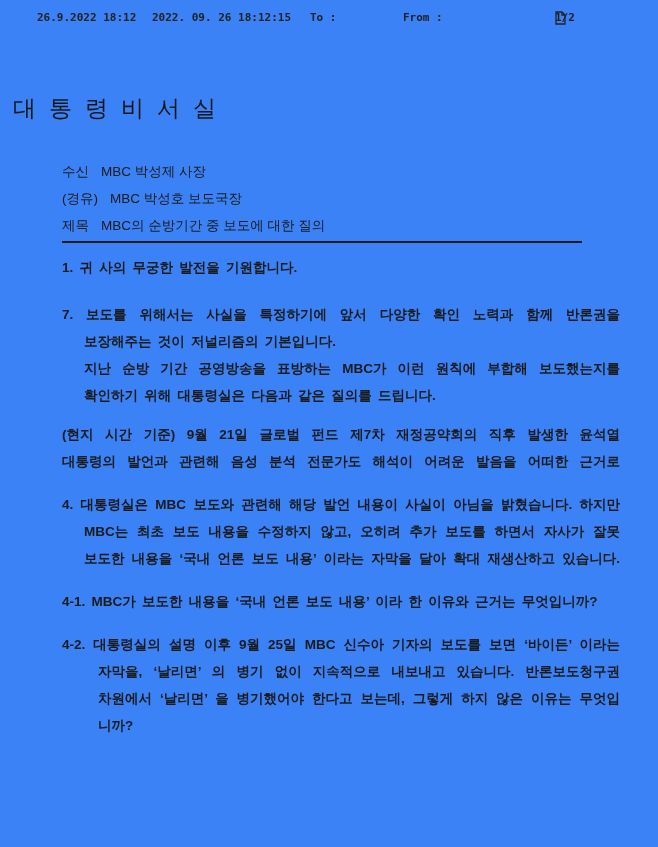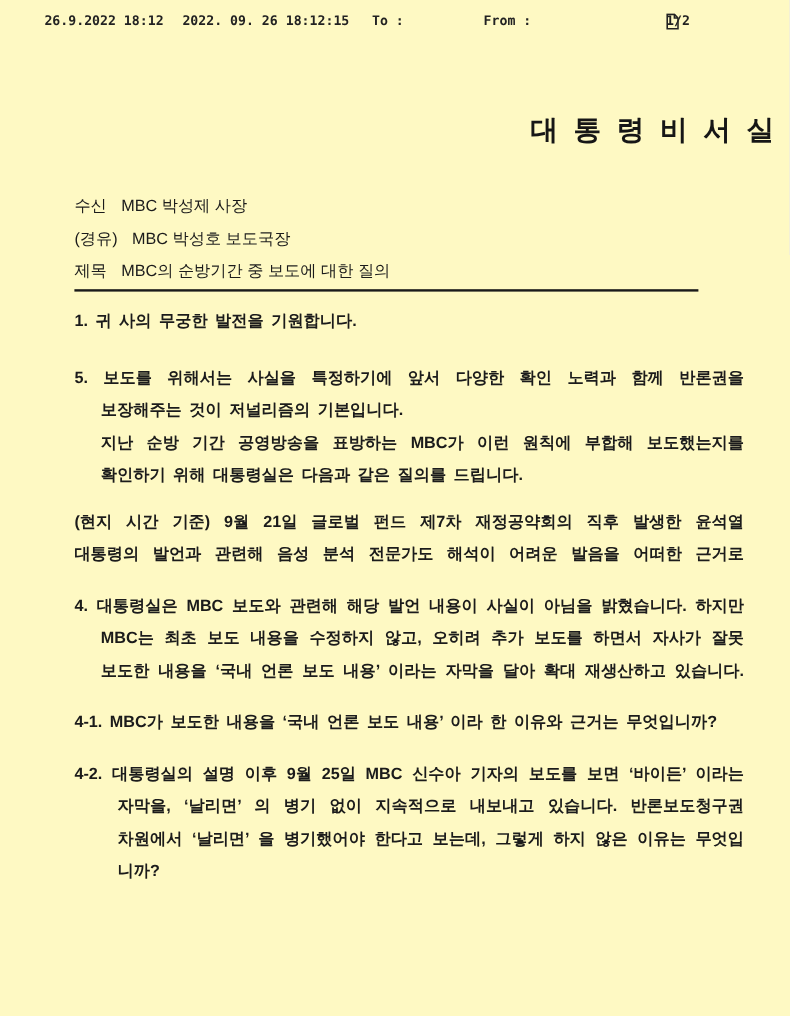--- a/index.html
+++ b/index.html
@@ -4,21 +4,21 @@
 <style>
   * { margin: 0; padding: 0; box-sizing: border-box; }
   html, body { background: #e8e8e8; }
   body { font-family: "Liberation Sans", "DejaVu Sans", sans-serif; }
 
   .page {
     position: relative;
     width: 658px;
     height: 847px;
     margin: 0 auto;
-    background: #fef9c3;
+    background: #3b82f6;
     color: #1c1c1c;
     overflow: hidden;
   }
 
   
   .fax-header {
     position: absolute;
     top: 11px; left: 0; right: 0;
     height: 16px;
     font-family: "DejaVu Sans Mono", "Liberation Mono", monospace;
@@ -31,23 +31,23 @@
   .fh-ts1   { left: 37px; }
   .fh-ts2   { left: 152px; }
   .fh-to    { left: 310px; }
   .fh-from  { left: 403px; }
   .fh-pages { left: 555px; display: inline-flex; align-items: center; gap: 5px; }
   .fh-pages svg { display: block; }
 
   
   .doc-title {
     margin-top: 93px;
-    text-align: right;
+    text-align: left;
     font-size: 23px;
-    font-weight: 700;
+    font-weight: 400;
     letter-spacing: 13px;
     padding-left: 13px;
     color: #161616;
   }
 
   
   .meta {
     margin: 34px 38px 0 62px;
     font-size: 13.5px;
     font-weight: 400;
@@ -118,21 +118,21 @@
 
   <hr class="rule">
 
   <div class="doc-body">
 
     <div class="b-item1">
       <div class="ln">1. 귀 사의 무궁한 발전을 기원합니다.</div>
     </div>
 
     <div class="b-item2">
-      <div class="ln j">5. 보도를 위해서는 사실을 특정하기에 앞서 다양한 확인 노력과 함께 반론권을</div>
+      <div class="ln j">7. 보도를 위해서는 사실을 특정하기에 앞서 다양한 확인 노력과 함께 반론권을</div>
       <div class="ln ind">보장해주는 것이 저널리즘의 기본입니다.</div>
       <div class="ln ind j">지난 순방 기간 공영방송을 표방하는 MBC가 이런 원칙에 부합해 보도했는지를</div>
       <div class="ln ind">확인하기 위해 대통령실은 다음과 같은 질의를 드립니다.</div>
     </div>
 
     <div class="b-note">
       <div class="ln j">(현지 시간 기준) 9월 21일 글로벌 펀드 제7차 재정공약회의 직후 발생한 윤석열</div>
       <div class="ln j">대통령의 발언과 관련해 음성 분석 전문가도 해석이 어려운 발음을 어떠한 근거로</div>
     </div>
 

